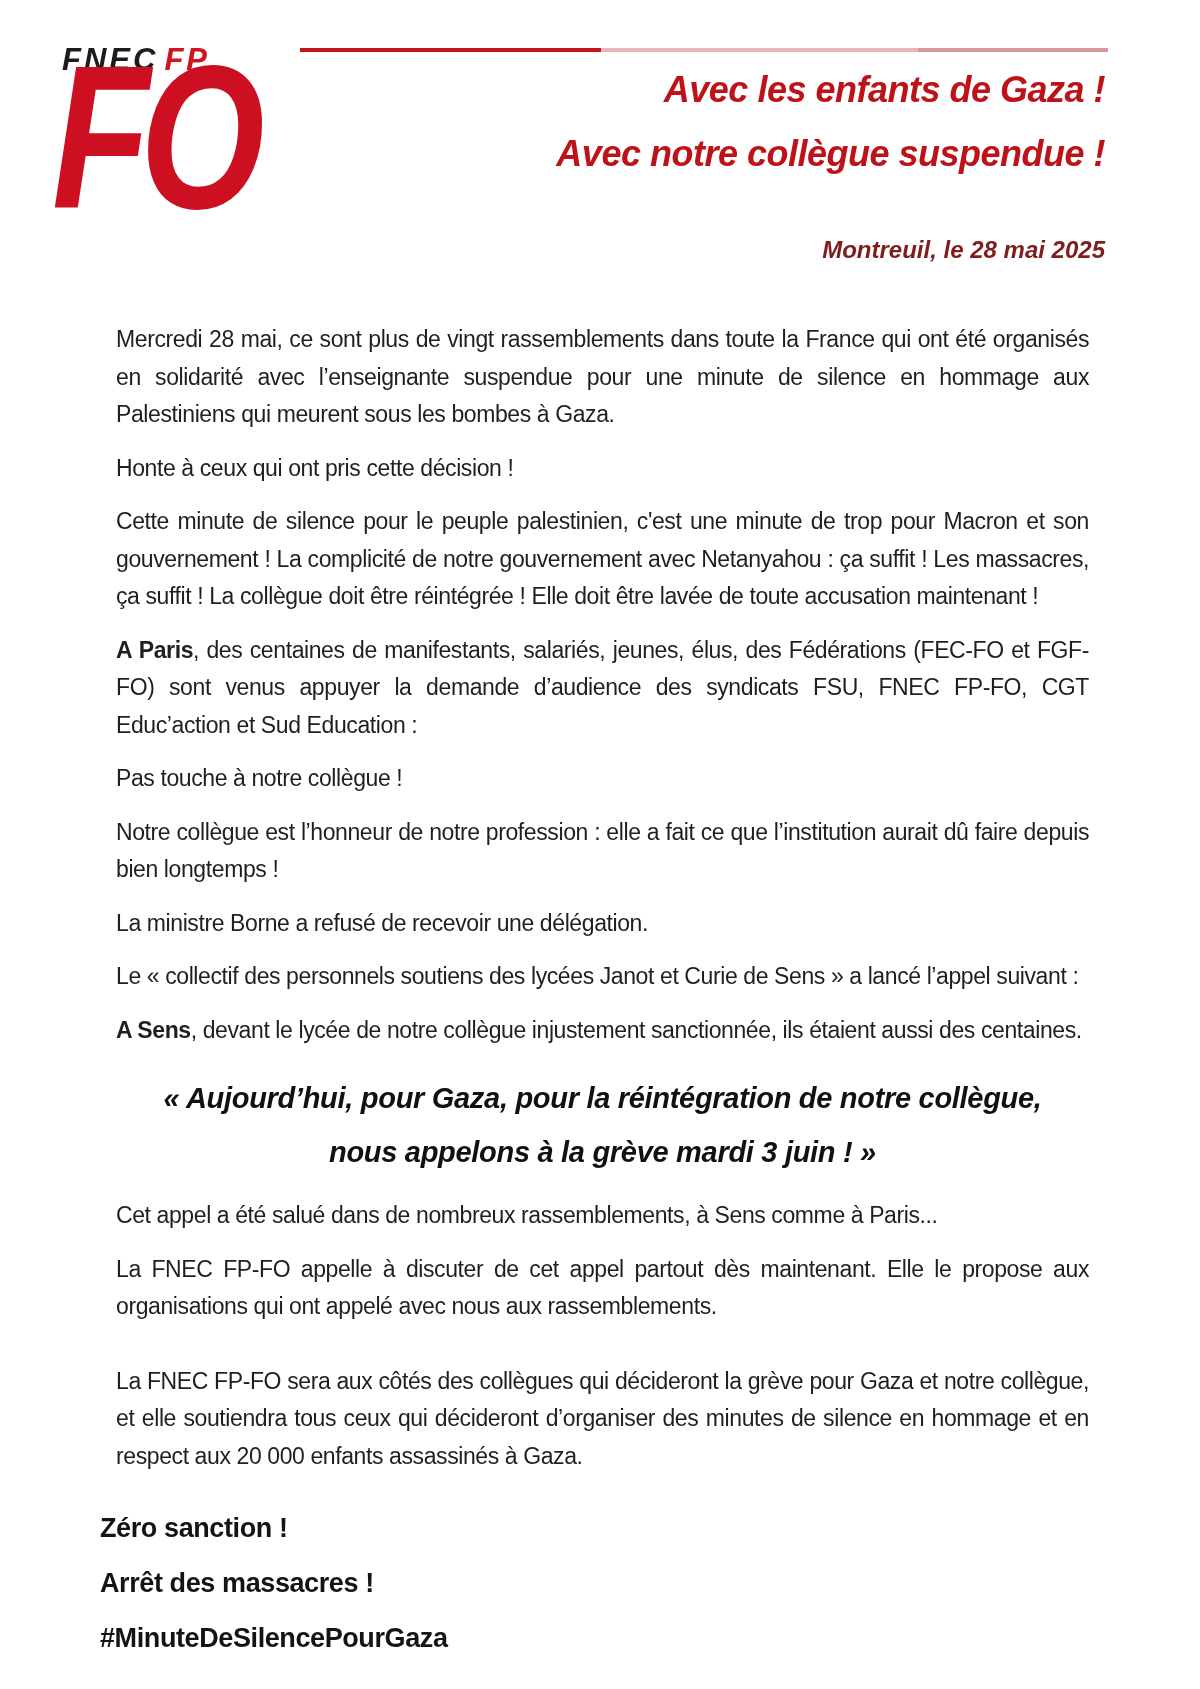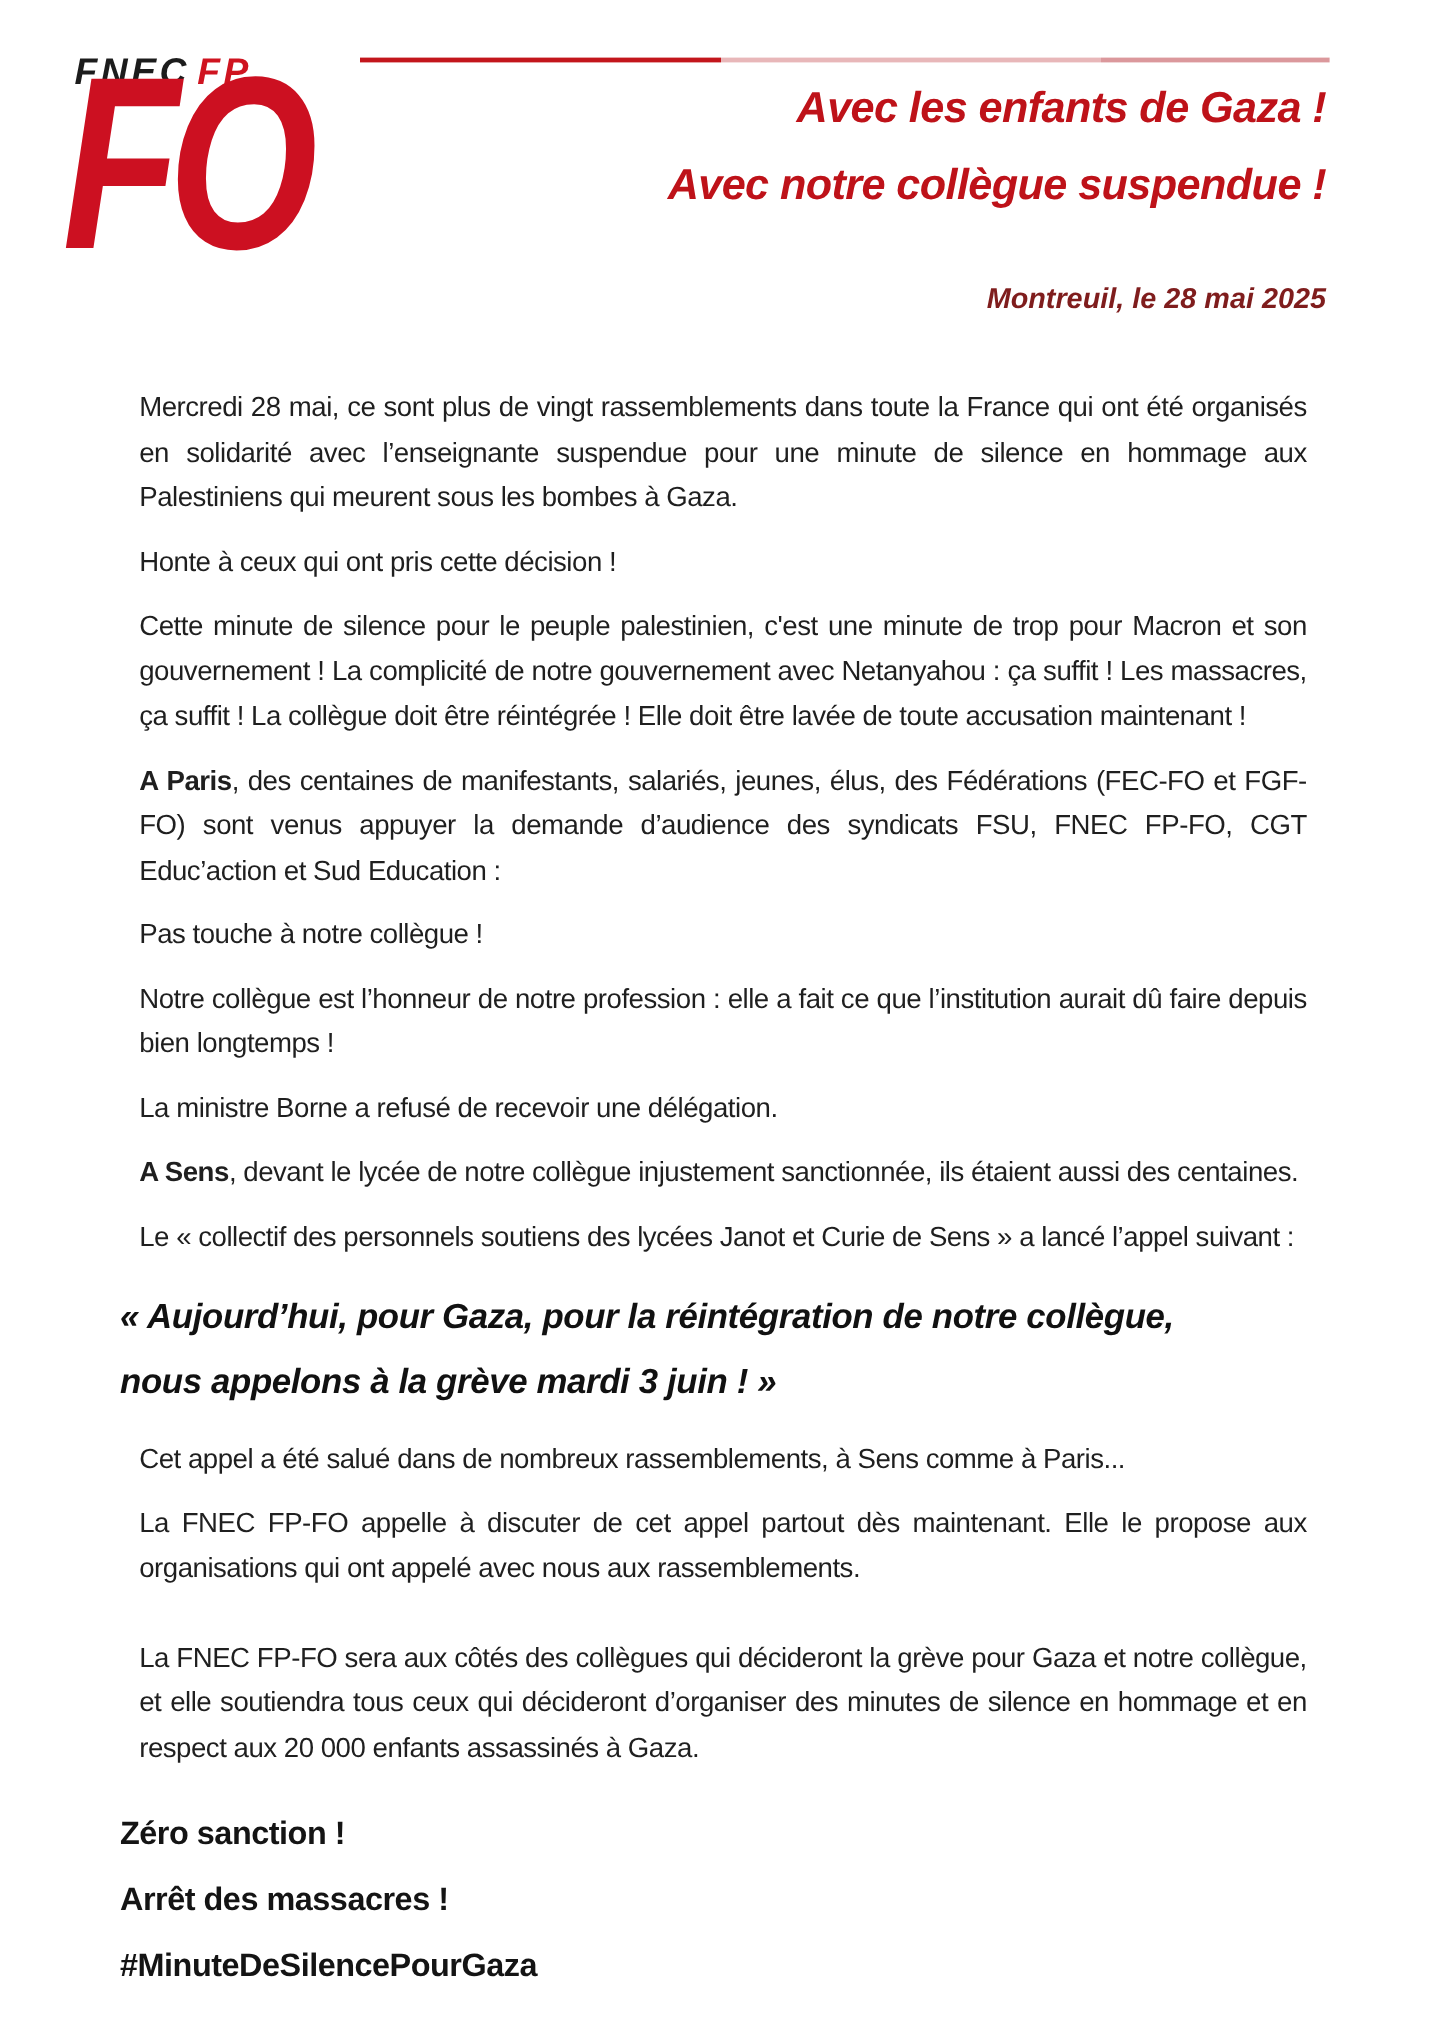--- a/index.html
+++ b/index.html
@@ -54,21 +54,21 @@
     position:absolute;top:305px;left:100px;width:1005px;
     font-size:23px;line-height:37.5px;
     letter-spacing:-0.4px;
     text-align:justify;
   }
   .para{margin:16px;}
   .para.bold{font-weight:normal;}
   .para .lead{font-weight:bold;}
   .para.mt{margin-top:37px;}
   .quote{
-    text-align:left;
+    text-align:center;
     font-weight:bold;font-style:italic;
     font-size:29px;line-height:54px;
     margin:22px 0 18px 0;
     color:#111111;
     letter-spacing:-0.3px;
   }
   .slogans{
     text-align:left;
     font-weight:bold;
     font-size:27px;line-height:55px;
@@ -105,22 +105,22 @@
 
   <div class="content">
 
     <p class="para"><span>Mercredi 28 mai, ce sont plus de vingt rassemblements dans toute la France qui ont été organisés en solidarité avec l’enseignante suspendue pour une minute de silence en hommage aux Palestiniens qui meurent sous les bombes à Gaza.</span></p>
     <p class="para"><span>Honte à ceux qui ont pris cette décision !</span></p>
     <p class="para bold"><span>Cette minute de silence pour le peuple palestinien, c'est une minute de trop pour Macron et son gouvernement ! La complicité de notre gouvernement avec Netanyahou : ça suffit ! Les massacres, ça suffit ! La collègue doit être réintégrée ! Elle doit être lavée de toute accusation maintenant !</span></p>
     <p class="para"><span class="lead">A Paris</span><span>, des centaines de manifestants, salariés, jeunes, élus, des Fédérations (FEC-FO et FGF-FO) sont venus appuyer la demande d’audience des syndicats FSU, FNEC FP-FO, CGT Educ’action et Sud Education :</span></p>
     <p class="para"><span>Pas touche à notre collègue !</span></p>
     <p class="para"><span>Notre collègue est l’honneur de notre profession : elle a fait ce que l’institution aurait dû faire depuis bien longtemps !</span></p>
     <p class="para"><span>La ministre Borne a refusé de recevoir une délégation.</span></p>
+    <p class="para"><span>Le « collectif des personnels soutiens des lycées Janot et Curie de Sens » a lancé l’appel suivant :</span></p>
     <p class="para"><span class="lead">A Sens</span><span>, devant le lycée de notre collègue injustement sanctionnée, ils étaient aussi des centaines.</span></p>
-    <p class="para"><span>Le « collectif des personnels soutiens des lycées Janot et Curie de Sens » a lancé l’appel suivant :</span></p>
 
     <div class="quote">
       <div>« Aujourd’hui, pour Gaza, pour la réintégration de notre collègue,</div>
       <div>nous appelons à la grève mardi 3 juin ! »</div>
     </div>
 
     <p class="para"><span>Cet appel a été salué dans de nombreux rassemblements, à Sens comme à Paris...</span></p>
     <p class="para"><span>La FNEC FP-FO appelle à discuter de cet appel partout dès maintenant. Elle le propose aux organisations qui ont appelé avec nous aux rassemblements.</span></p>
     <p class="para bold mt"><span>La FNEC FP-FO sera aux côtés des collègues qui décideront la grève pour Gaza et notre collègue, et elle soutiendra tous ceux qui décideront d’organiser des minutes de silence en hommage et en respect aux 20 000 enfants assassinés à Gaza.</span></p>
 

